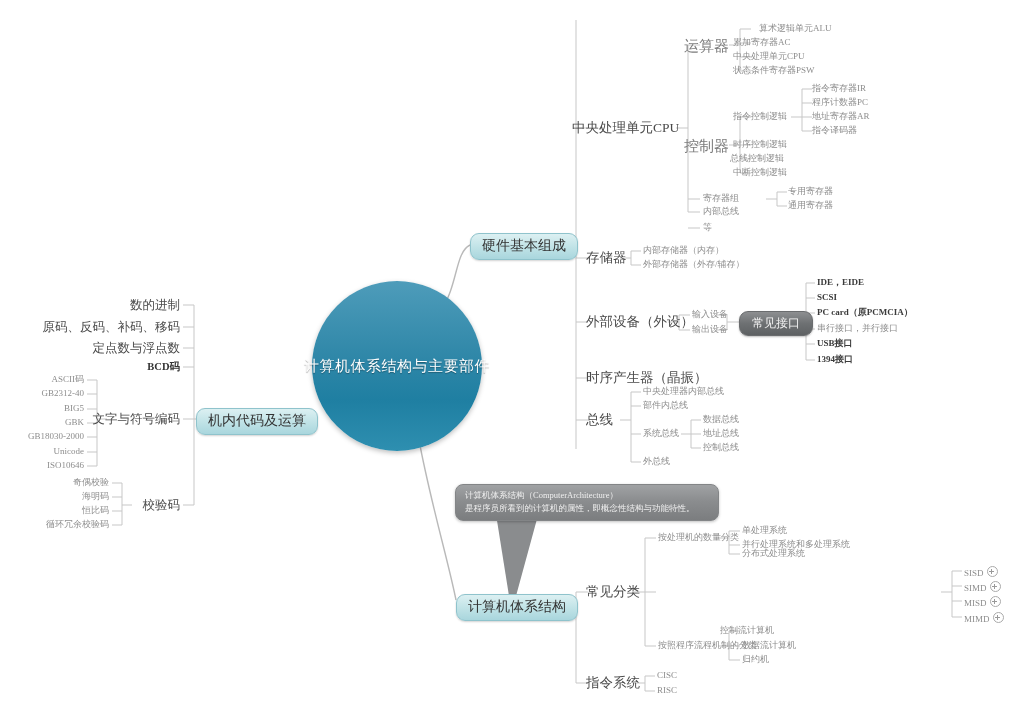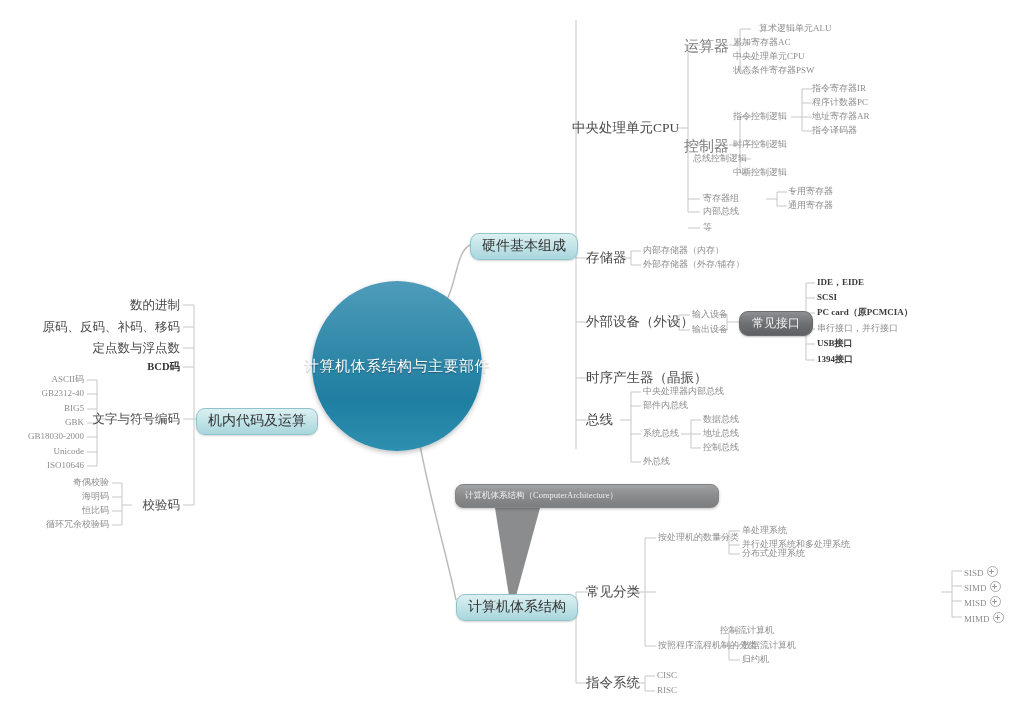--- a/index.html
+++ b/index.html
@@ -243,20 +243,21 @@
   </div>
   <div class="topic" style="left:196px;top:408px;">
     <span>机内代码及运算</span>
   </div>
   <div class="topic" style="left:456px;top:594px;">
     <span>计算机体系结构</span>
   </div>
 
   <div class="callout">
     <div>计算机体系结构（ComputerArchitecture）</div>
+    <div>是程序员所看到的计算机的属性，即概念性结构与功能特性。</div>
   </div>
 
   <div class="lbl l1" style="left:572px;top:121px;">
     <span>中央处理单元CPU</span>
   </div>
 
   <div class="lbl l2" style="left:684px;top:39px;">
     <span>运算器</span>
   </div>
   <div class="lbl l3" style="left:759px;top:24px;"><span>算术逻辑单元ALU</span></div>
@@ -268,21 +269,21 @@
     <span>控制器</span>
   </div>
   <div class="lbl l3" style="left:733px;top:112px;">
     <span>指令控制逻辑</span>
   </div>
   <div class="lbl l3" style="left:812px;top:84px;"><span>指令寄存器IR</span></div>
   <div class="lbl l3" style="left:812px;top:98px;"><span>程序计数器PC</span></div>
   <div class="lbl l3" style="left:812px;top:112px;"><span>地址寄存器AR</span></div>
   <div class="lbl l3" style="left:812px;top:126px;"><span>指令译码器</span></div>
   <div class="lbl l3" style="left:733px;top:140px;"><span>时序控制逻辑</span></div>
-  <div class="lbl l3" style="left:693px;top:154px;"><span>总线控制逻辑</span></div>
+  <div class="lbl l3" style="left:730px;top:154px;"><span>总线控制逻辑</span></div>
   <div class="lbl l3" style="left:733px;top:168px;"><span>中断控制逻辑</span></div>
 
   <div class="lbl l3" style="left:703px;top:194px;">
     <span>寄存器组</span>
   </div>
   <div class="lbl l3" style="left:788px;top:187px;"><span>专用寄存器</span></div>
   <div class="lbl l3" style="left:788px;top:201px;"><span>通用寄存器</span></div>
   <div class="lbl l3" style="left:703px;top:207px;"><span>内部总线</span></div>
   <div class="lbl l3" style="left:703px;top:223px;"><span>等</span></div>
 

